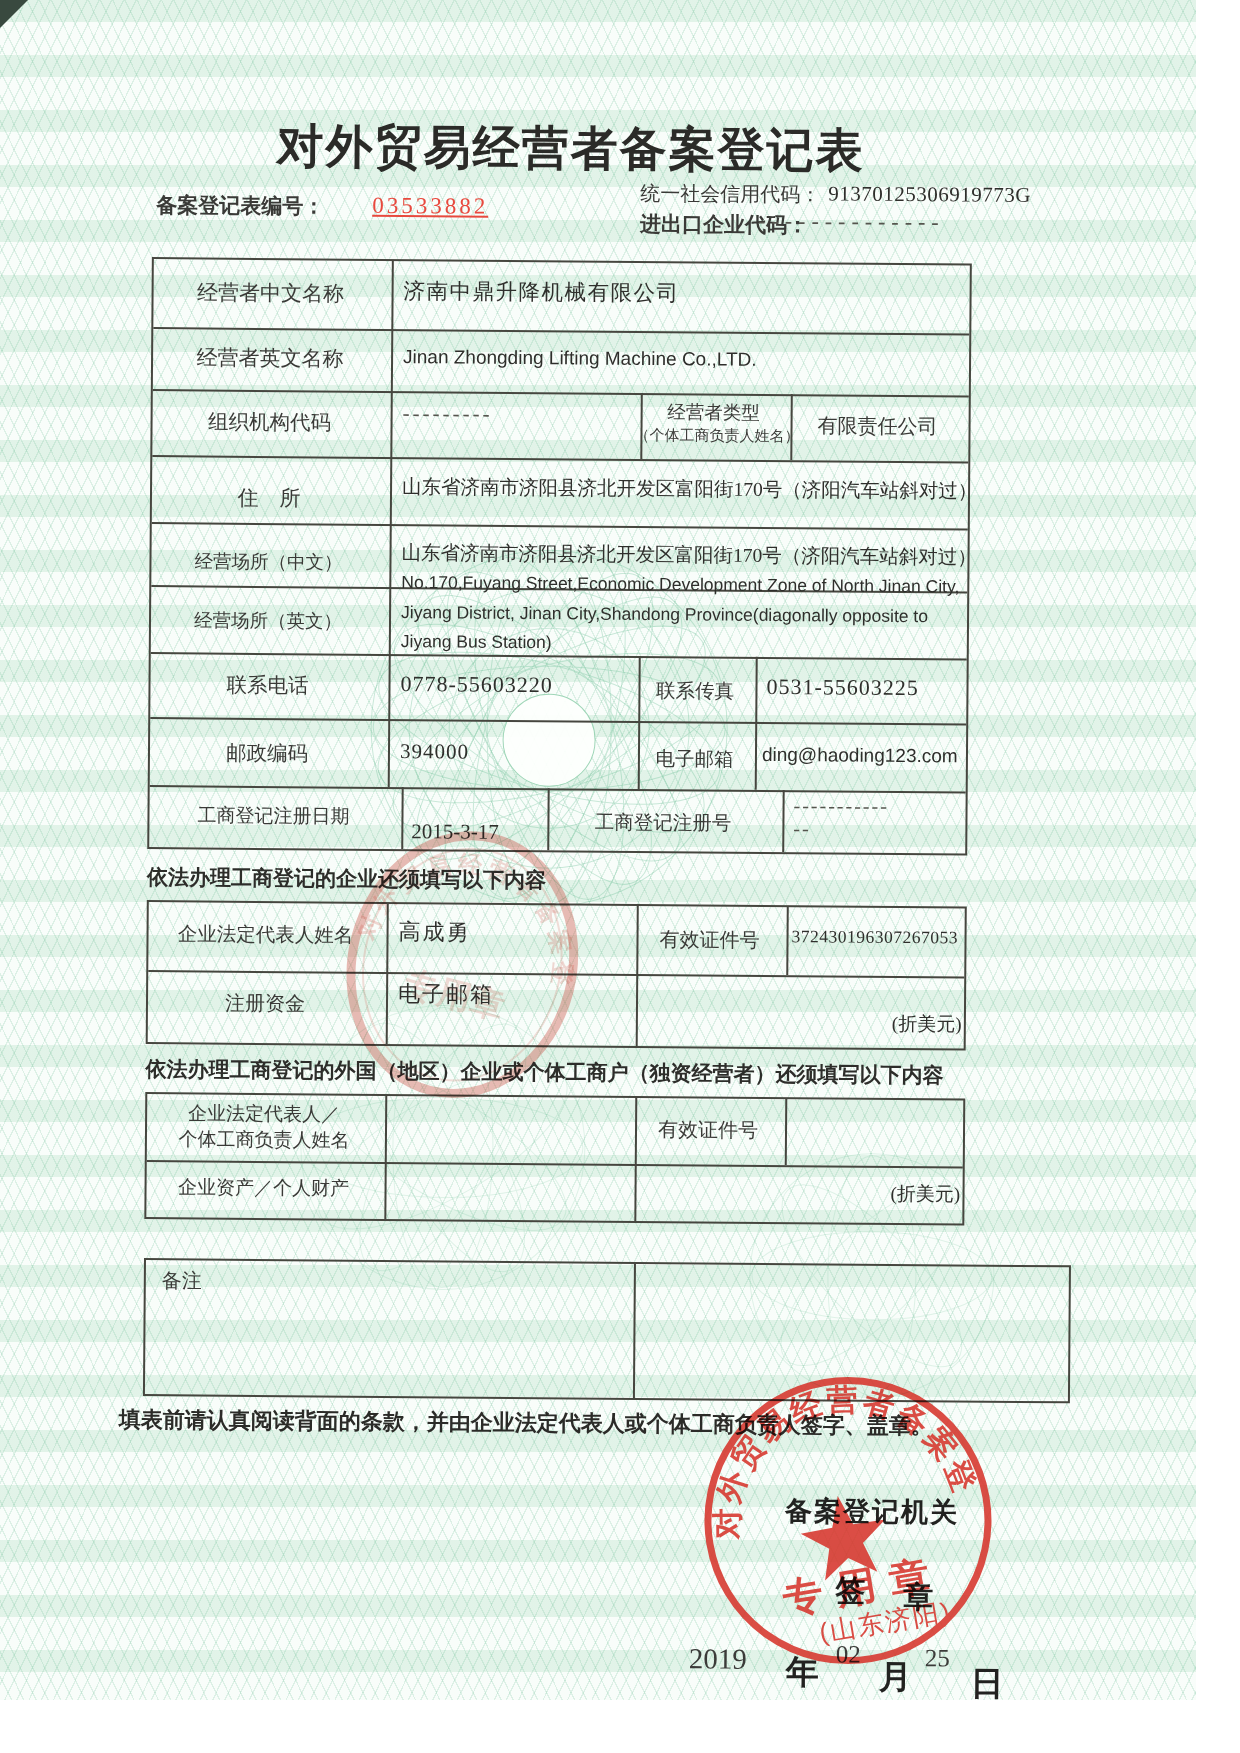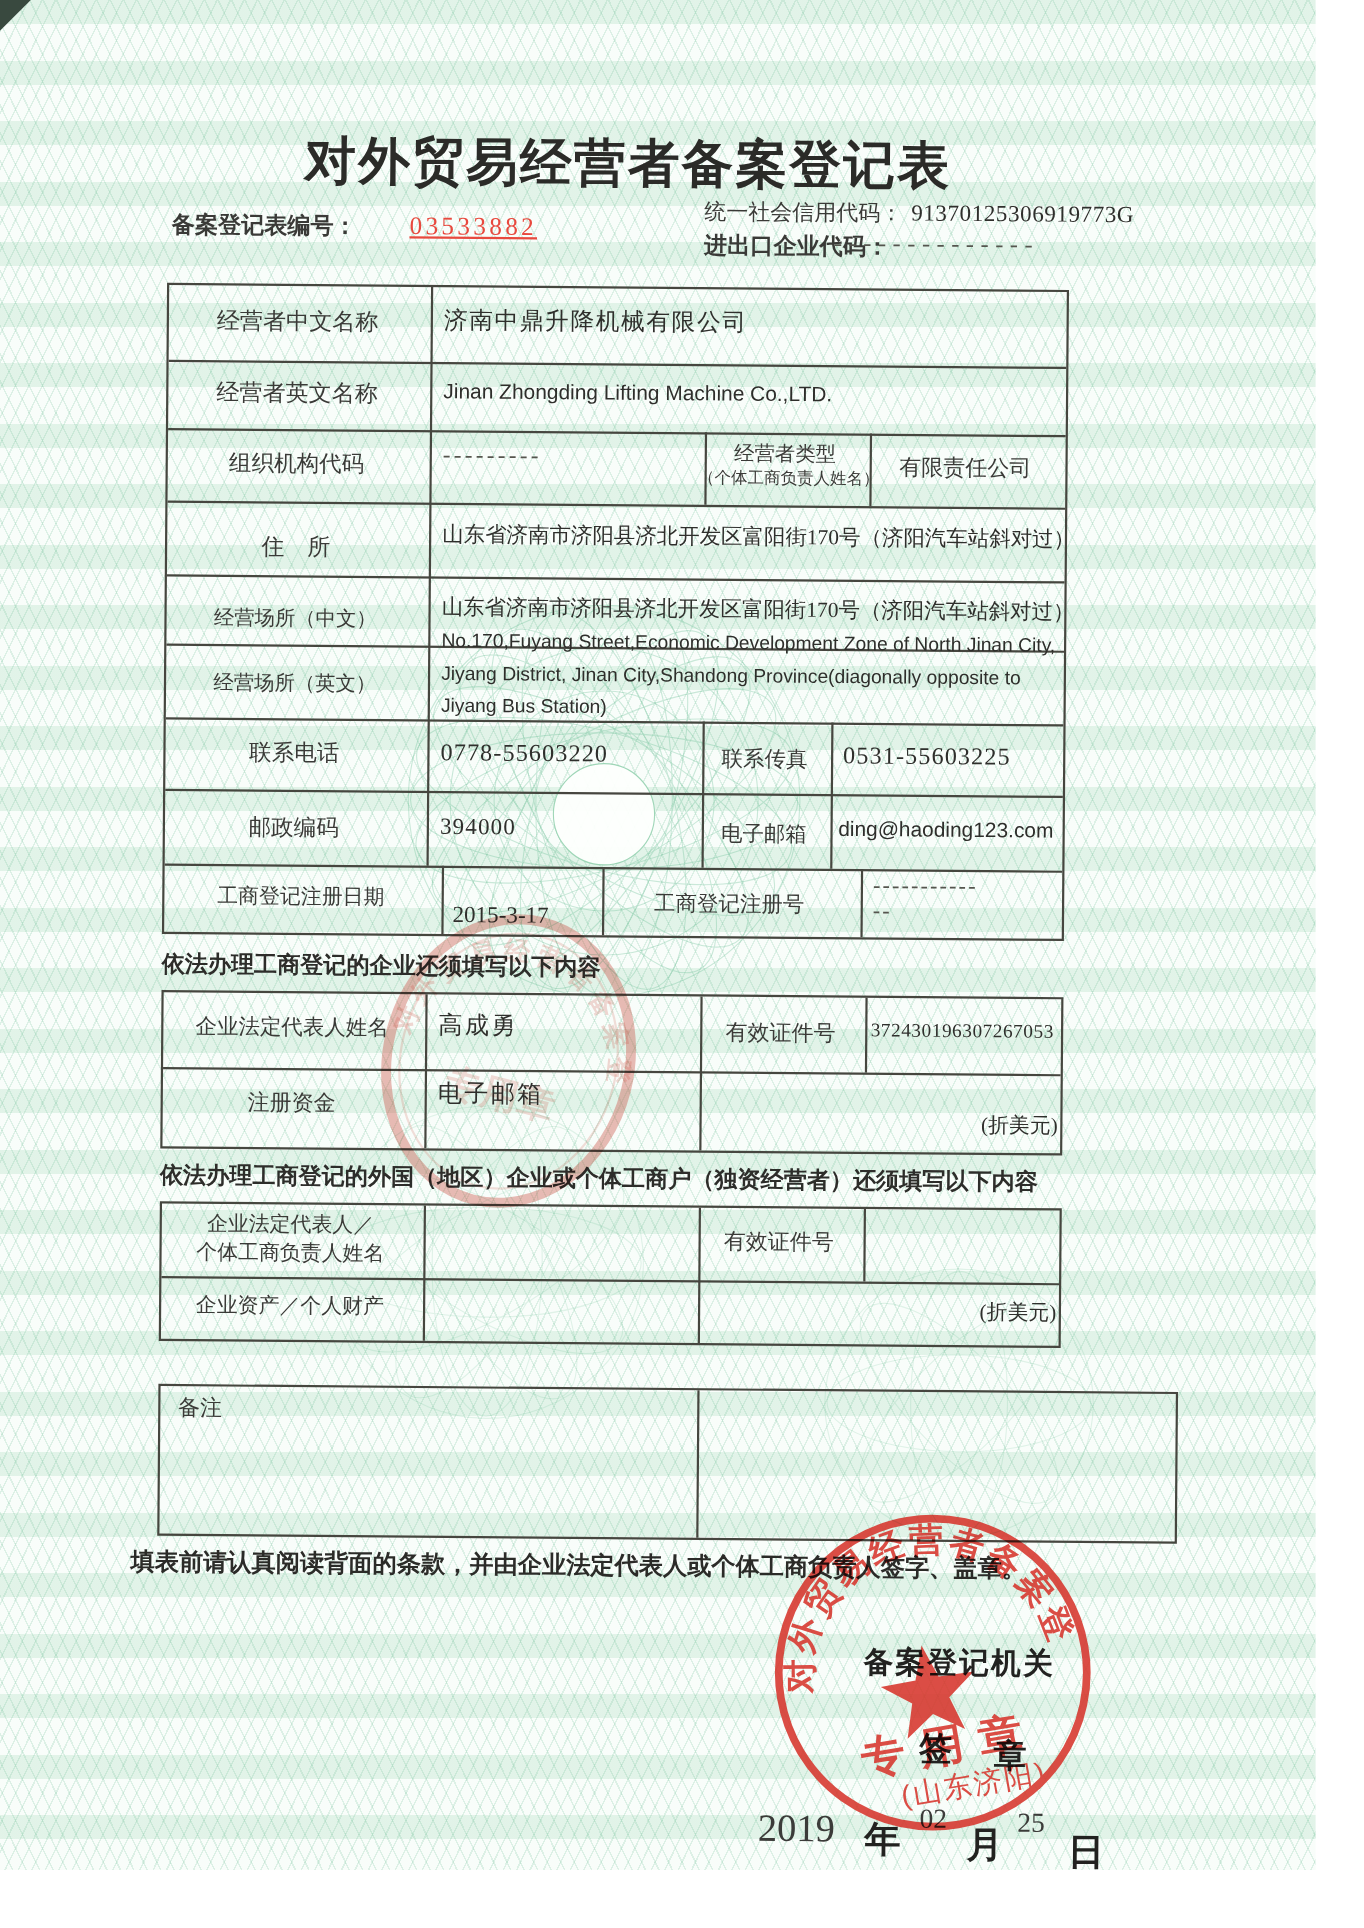--- a/index.html
+++ b/index.html
@@ -166,21 +166,21 @@
       <div class="vl" style="left:488px;top:0;height:134px;"></div>
     </div>
     <div class="t lbl" style="left:170px;top:1268px;font-size:20px;">备注</div>
 
     <div class="t lbl b" style="left:128px;top:1406px;font-size:22px;color:#2b2b28;">填表前请认真阅读背面的条款，并由企业法定代表人或个体工商负责人签字、盖章。</div>
 
     <div class="t lbl b" style="left:795px;top:1490px;font-size:27px;letter-spacing:2px;color:#222220;">备案登记机关</div>
     <div class="t lbl b" style="left:846px;top:1566px;font-size:30px;color:#222220;">签</div>
     <div class="t lbl b" style="left:914px;top:1572px;font-size:30px;color:#222220;">章</div>
 
-    <div class="t val" style="left:700px;top:1636px;font-size:35px;color:#3b3b39;text-align:center;">2019</div>
+    <div class="t val" style="left:700px;top:1636px;font-size:29px;color:#3b3b39;text-align:center;">2019</div>
     <div class="t lbl b" style="left:797px;top:1646px;font-size:33px;color:#222220;">年</div>
     <div class="t val" style="left:847px;top:1633px;font-size:25px;color:#3b3b39;">02</div>
     <div class="t lbl b" style="left:890px;top:1650px;font-size:33px;color:#222220;">月</div>
     <div class="t val" style="left:936px;top:1636px;font-size:25px;color:#3b3b39;">25</div>
     <div class="t lbl b" style="left:982px;top:1656px;font-size:33px;color:#222220;">日</div>
 
     <svg class="stamps" width="1240" height="1753" viewBox="0 0 1240 1753">
       <defs>
         <path id="fadedRing" d="M 376 962 A 92 92 0 1 1 560 962"></path>
         <path id="sealRing" d="M 748 1515 A 110 110 0 1 1 968 1515"></path>

